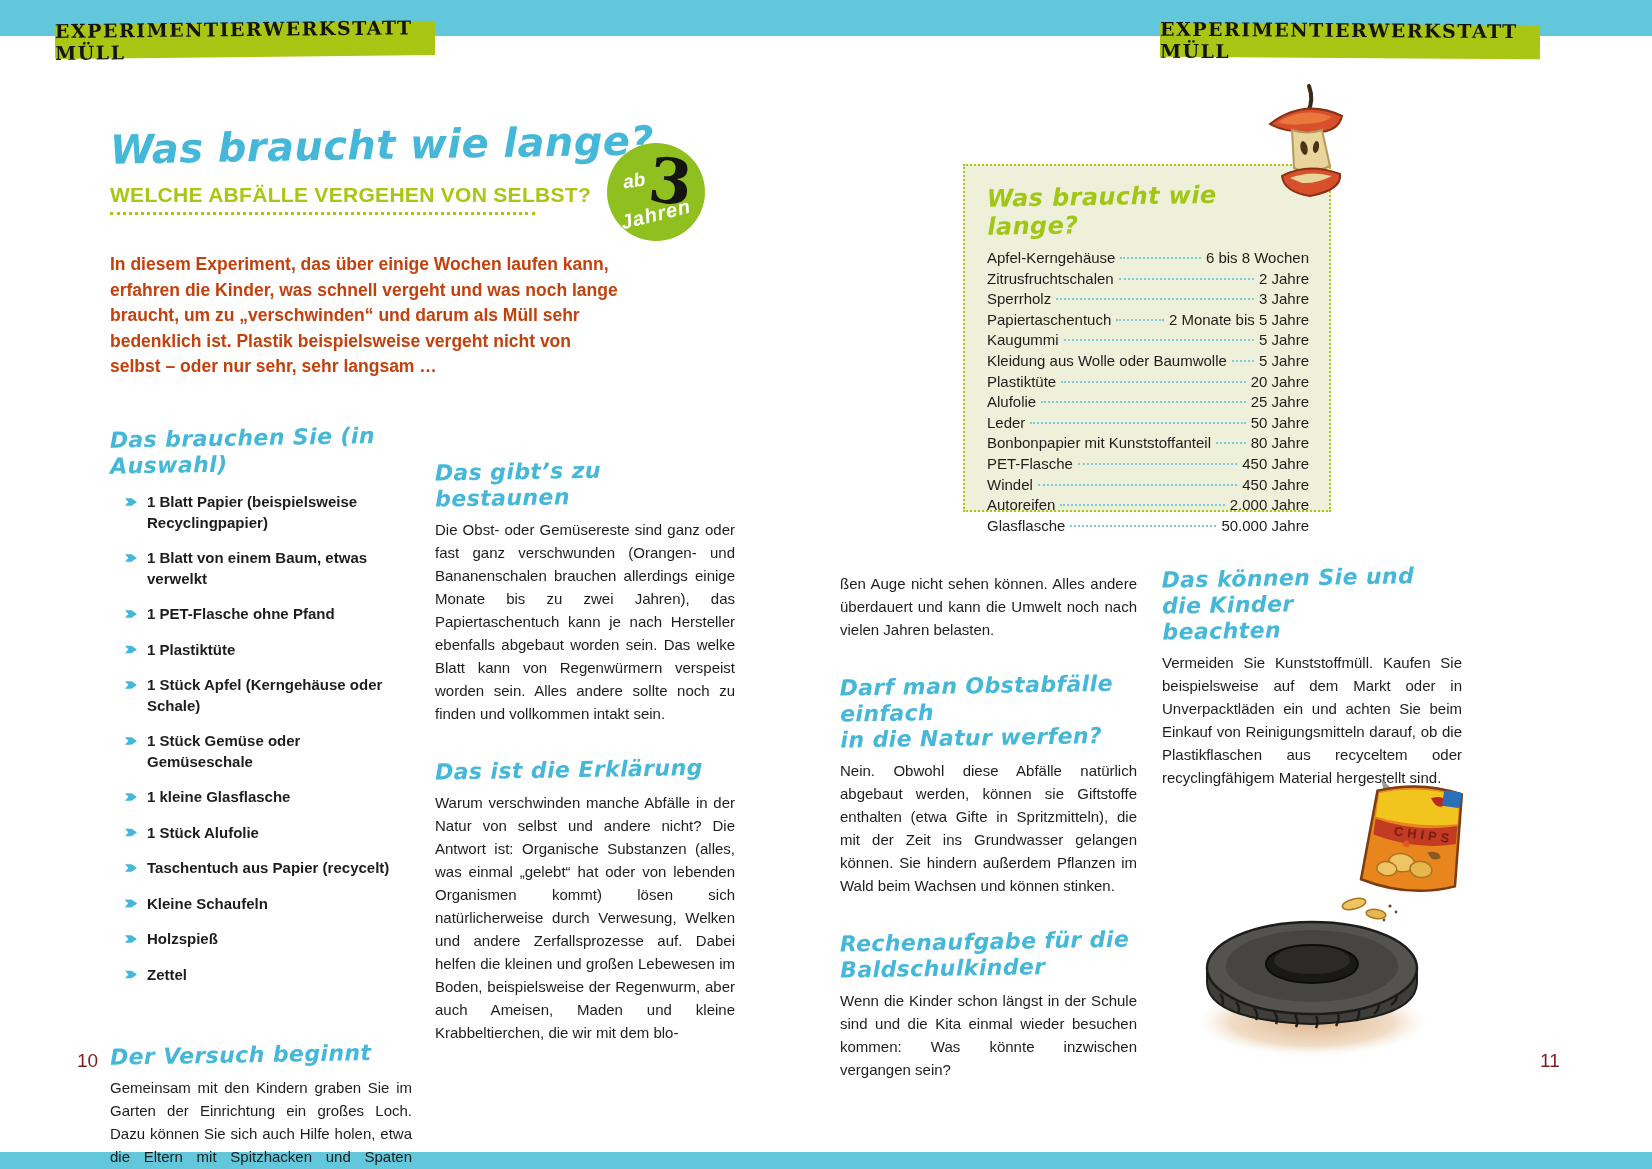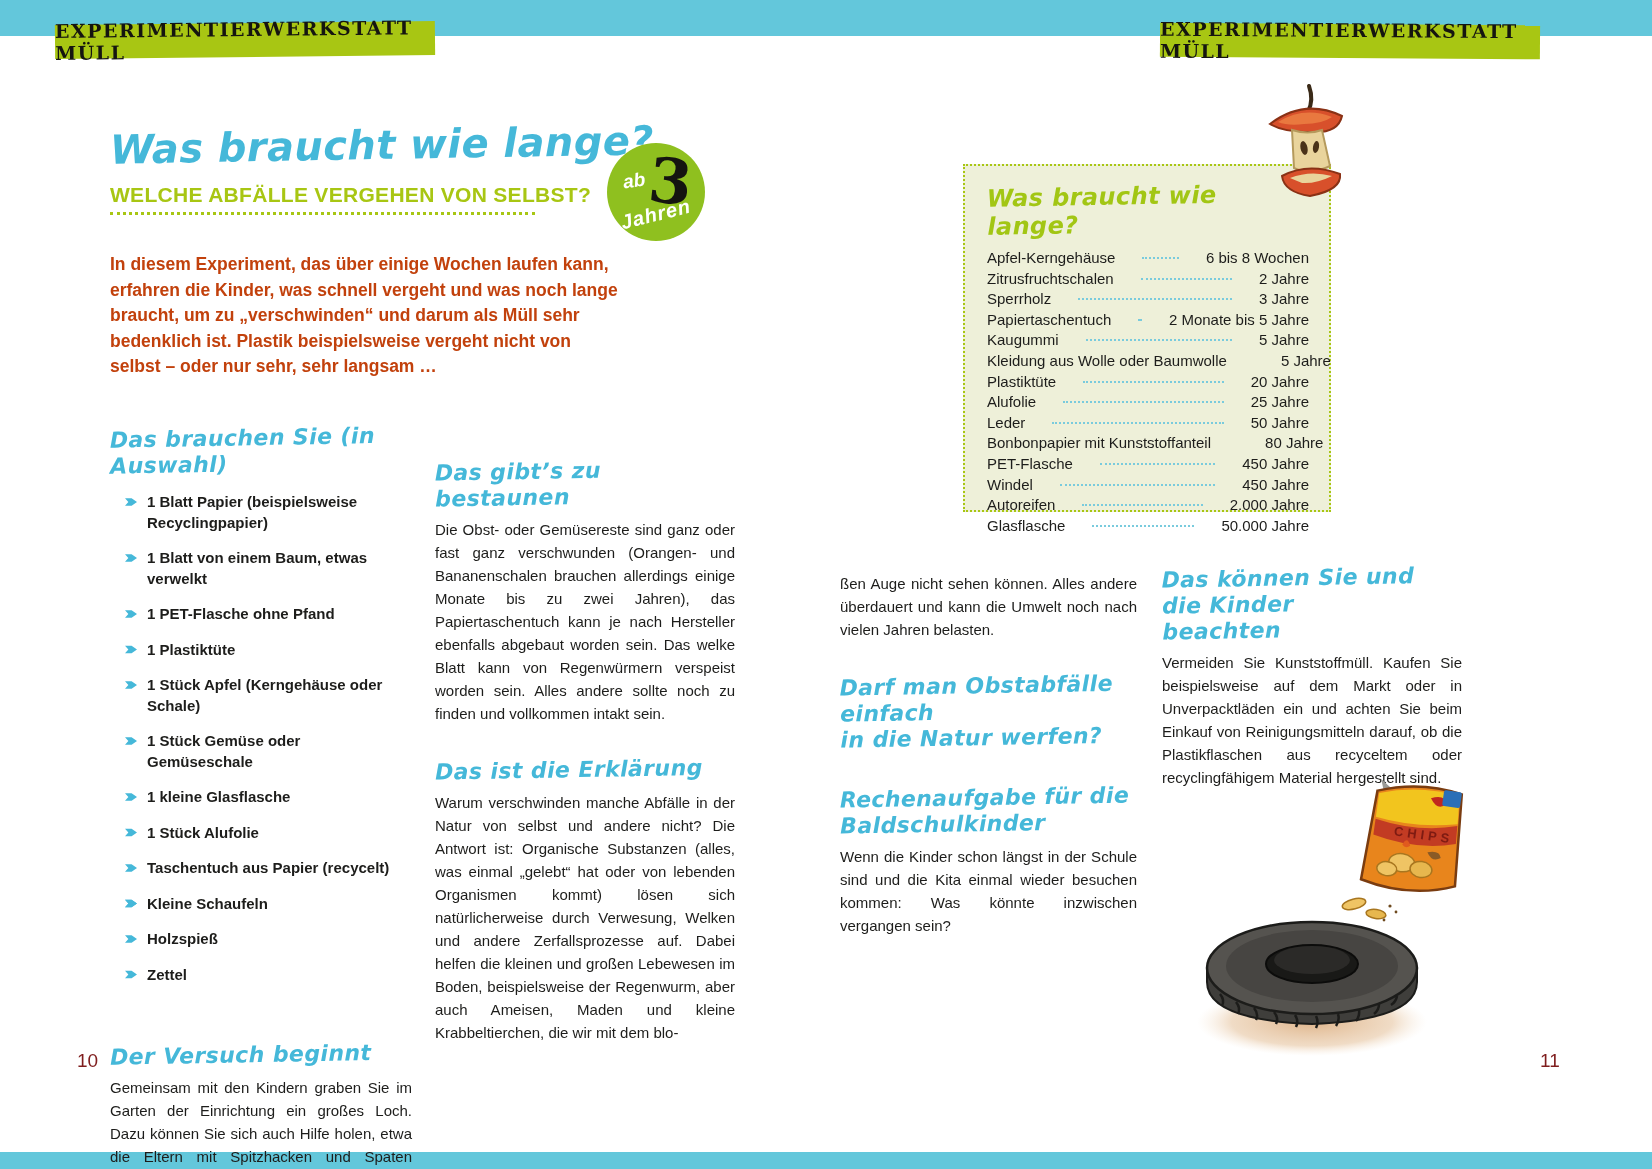--- a/index.html
+++ b/index.html
@@ -49,21 +49,21 @@
   .arrow{
     position:absolute;left:0;top:4px;width:12px;height:12px;background:#45b8d9;
     clip-path:polygon(0 18%,55% 18%,100% 50%,55% 82%,0 82%,28% 50%);
   }
   
   .duration-box{
     position:absolute;left:963px;top:164px;width:368px;height:348px;
     background:#eef0d9;border:2px dotted #a8c613;box-sizing:border-box;padding:14px 20px 10px 22px;
   }
   .duration-box .box-title{font-size:24px;color:#a2c614;margin:2px 0 10px 0;display:inline-block;}
-  .dur-row{display:flex;align-items:baseline;font-size:15px;line-height:20.6px;height:20.6px;gap:22px;}
+  .dur-row{display:flex;align-items:baseline;font-size:15px;line-height:20.6px;height:20.6px;}
   .dur-label{white-space:nowrap;}
   .dur-leader{flex:1;border-bottom:2px dotted #79cbdd;margin:0 5px;transform:translateY(-4px);}
   .dur-value{white-space:nowrap;}
   
   .pagenum{position:absolute;top:1050px;font-size:19px;color:#7f1d1d;}
   .pagenum.p10{left:77px;}
   .pagenum.p11{left:1540px;}
   
   .illu{position:absolute;}
   .illu-apple{left:1252px;top:80px;width:112px;height:132px;}
@@ -198,20 +198,21 @@
         <span class="dur-value">50.000 Jahre</span>
       </div>
     </div>
 </div>
 
 <div class="col col-c">
   <p>ßen Auge nicht sehen können. Alles andere überdauert und kann die Umwelt noch nach vielen Jahren belasten.</p>
   <div class="gap"></div>
   <h2 class="sec-head hand">Darf man Obstabfälle einfach
 in die Natur werfen?</h2>
+  <p>Nein. Obwohl diese Abfälle natürlich abgebaut werden, können sie Giftstoffe enthalten (etwa Gifte in Spritzmitteln), die mit der Zeit ins Grundwasser gelangen können. Sie hindern außerdem Pflanzen im Wald beim Wachsen und können stinken.</p>
   <div class="gap"></div>
   <h2 class="sec-head hand">Rechenaufgabe für die
 Baldschulkinder</h2>
   <p>Wenn die Kinder schon längst in der Schule sind und die Kita einmal wieder besuchen kommen: Was könnte inzwischen vergangen sein?</p>
 </div>
 
 <div class="col col-d">
   <h2 class="sec-head hand">Das können Sie und die Kinder
 beachten</h2>
   <p>Vermeiden Sie Kunststoffmüll. Kaufen Sie beispielsweise auf dem Markt oder in Unverpacktläden ein und achten Sie beim Einkauf von Reinigungsmitteln darauf, ob die Plastikflaschen aus recyceltem oder recyclingfähigem Material hergestellt sind.</p>

